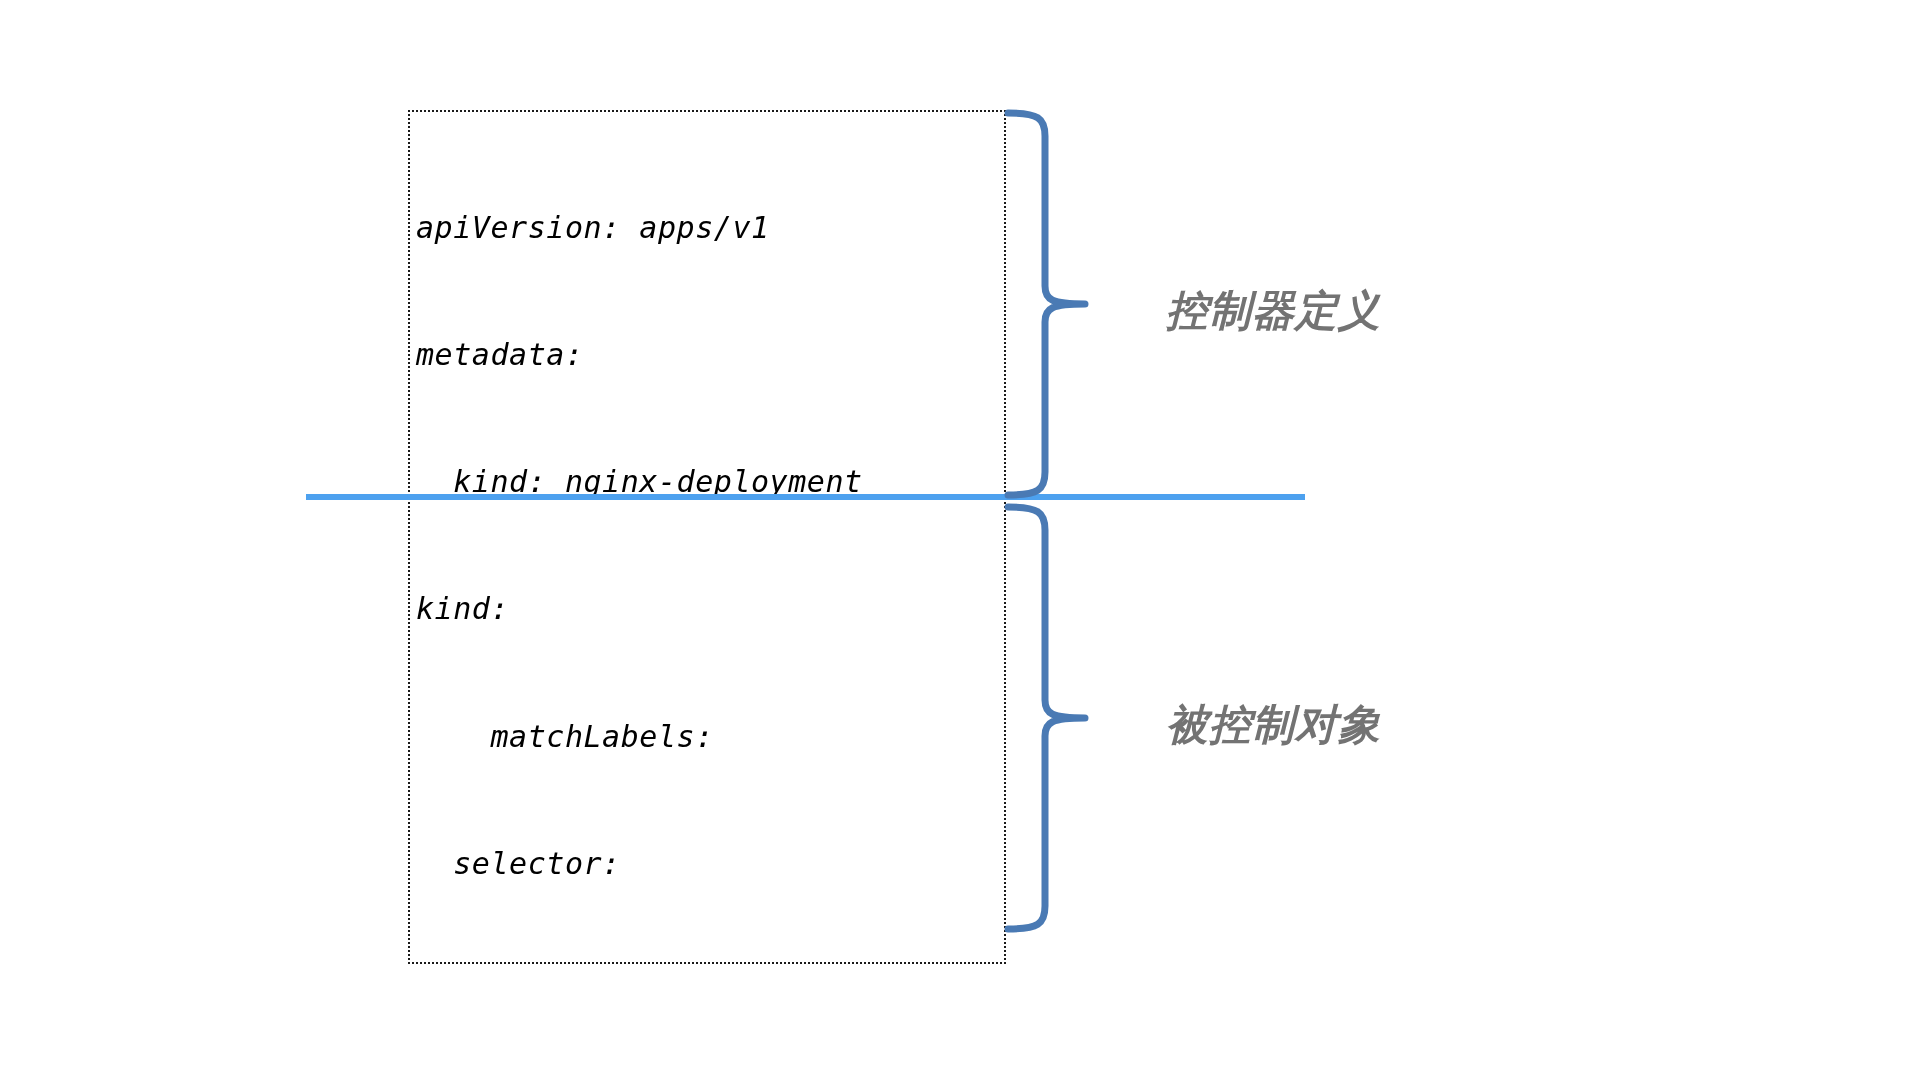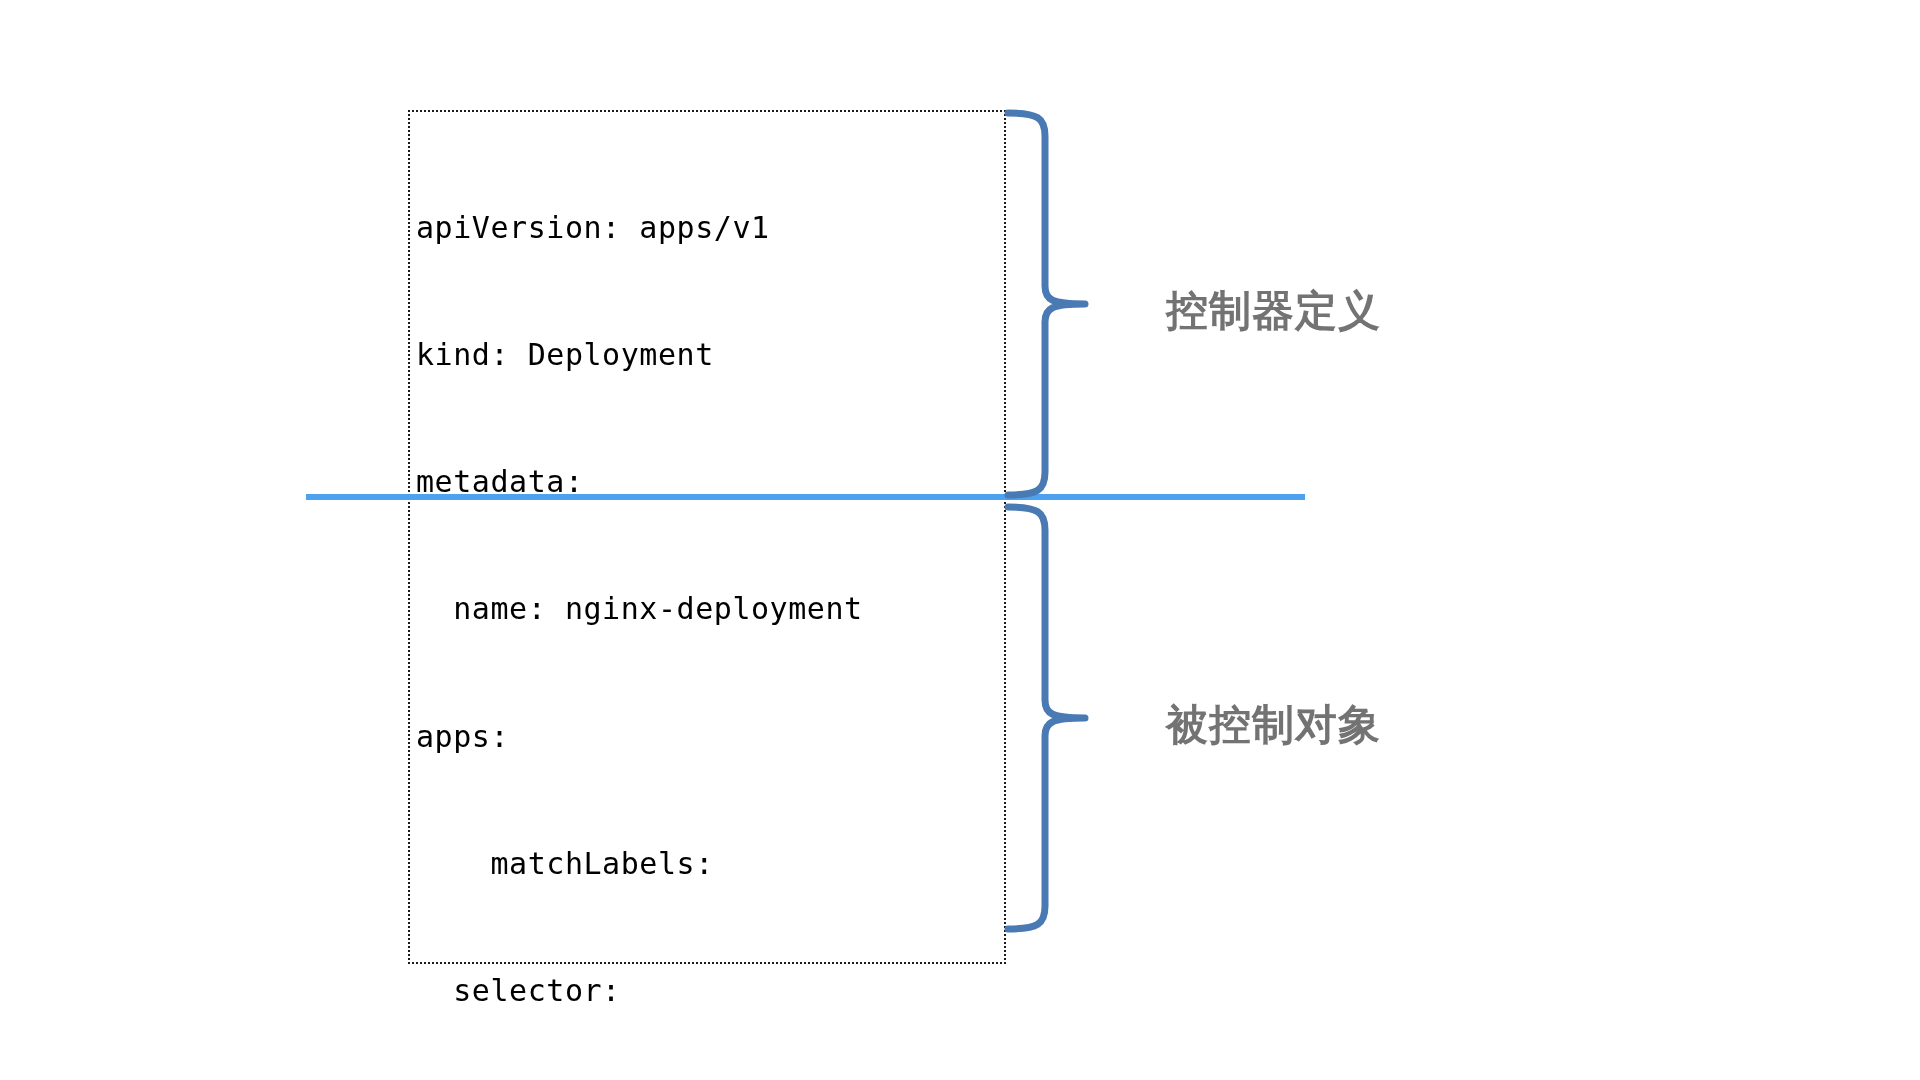--- a/index.html
+++ b/index.html
@@ -15,20 +15,21 @@
     overflow: hidden;
     font-family: "Liberation Sans", sans-serif;
   }
 
   #canvas {
     position: absolute;
     left: 0;
     top: 0;
     width: 1884px;
     height: 1080px;
+    font-style: italic;
   }
 
   
   .code-box {
     position: absolute;
     left: 408px;
     top: 110px;
     width: 598px;
     height: 854px;
     border: 2px dotted #1a1a1a;
@@ -91,24 +92,23 @@
 </style>
 </head>
 <body>
 
 <div id="canvas">
 
   <div class="code-box"></div>
 
   <div class="code-text">
     <span class="code-line">apiVersion: apps/v1</span>
-    <span class="code-line">kind: Deployment</span>
     <span class="code-line">metadata:</span>
-    <span class="code-line">  name: nginx-deployment</span>
-    <span class="code-line">apps:</span>
+    <span class="code-line">  kind: nginx-deployment</span>
+    <span class="code-line">kind:</span>
     <span class="code-line">    matchLabels:</span>
     <span class="code-line">  selector:</span>
     
     
     
     
     
     
     
     

